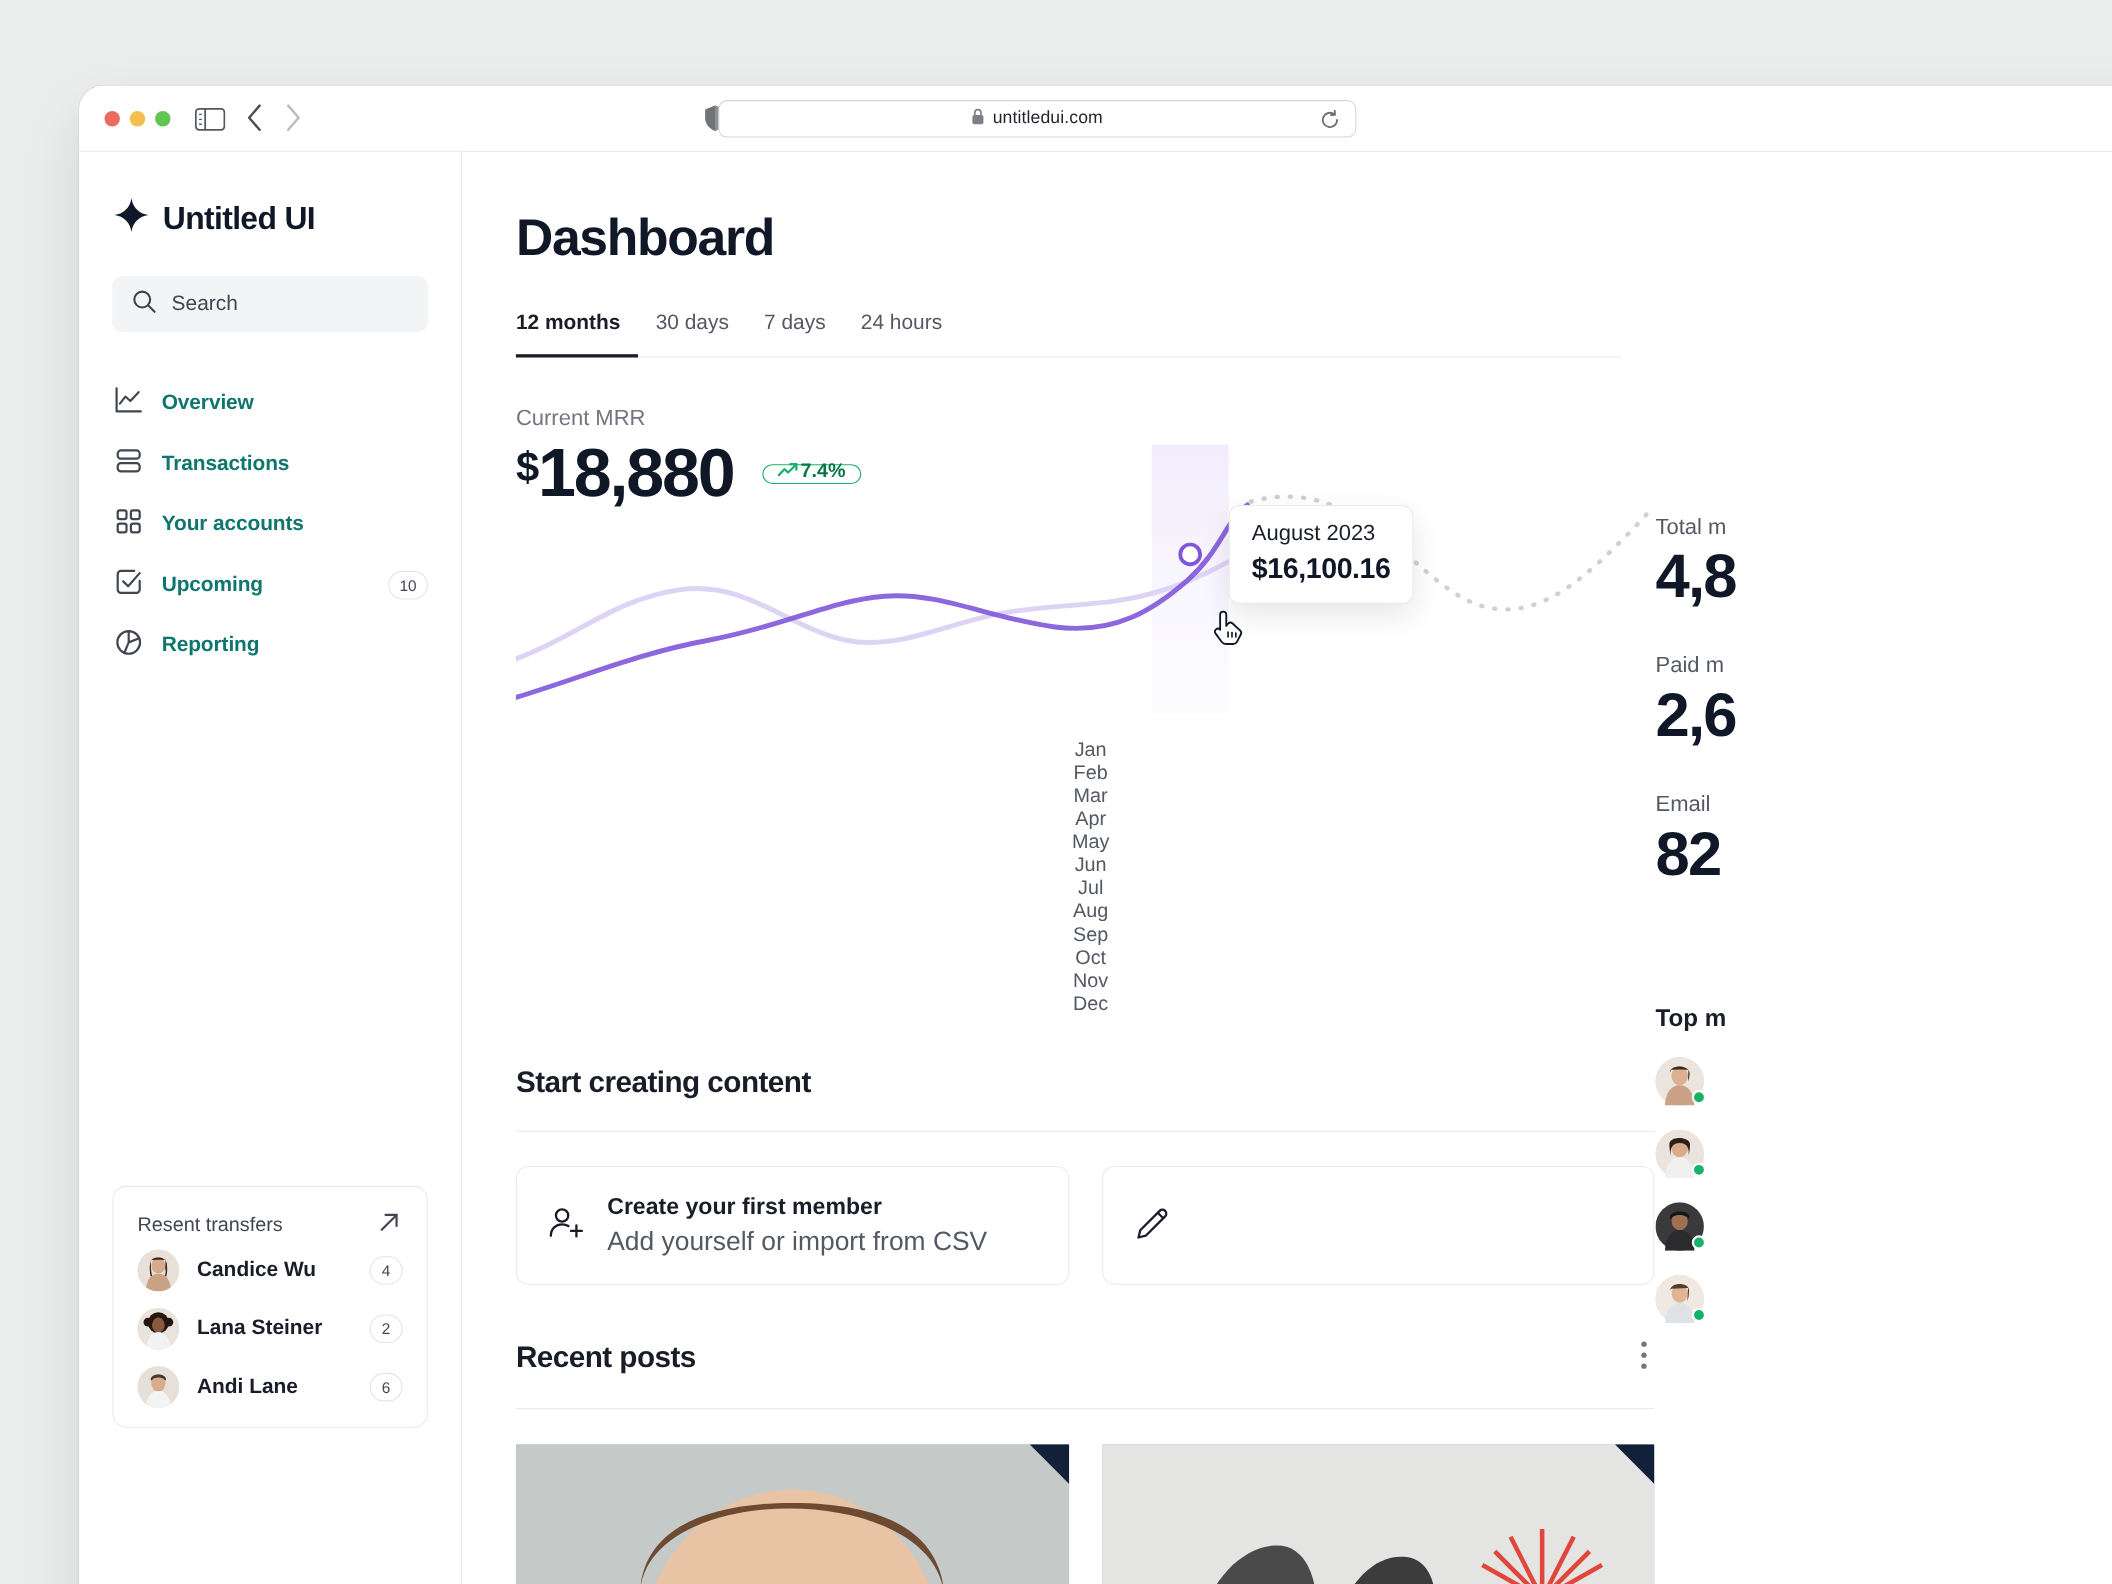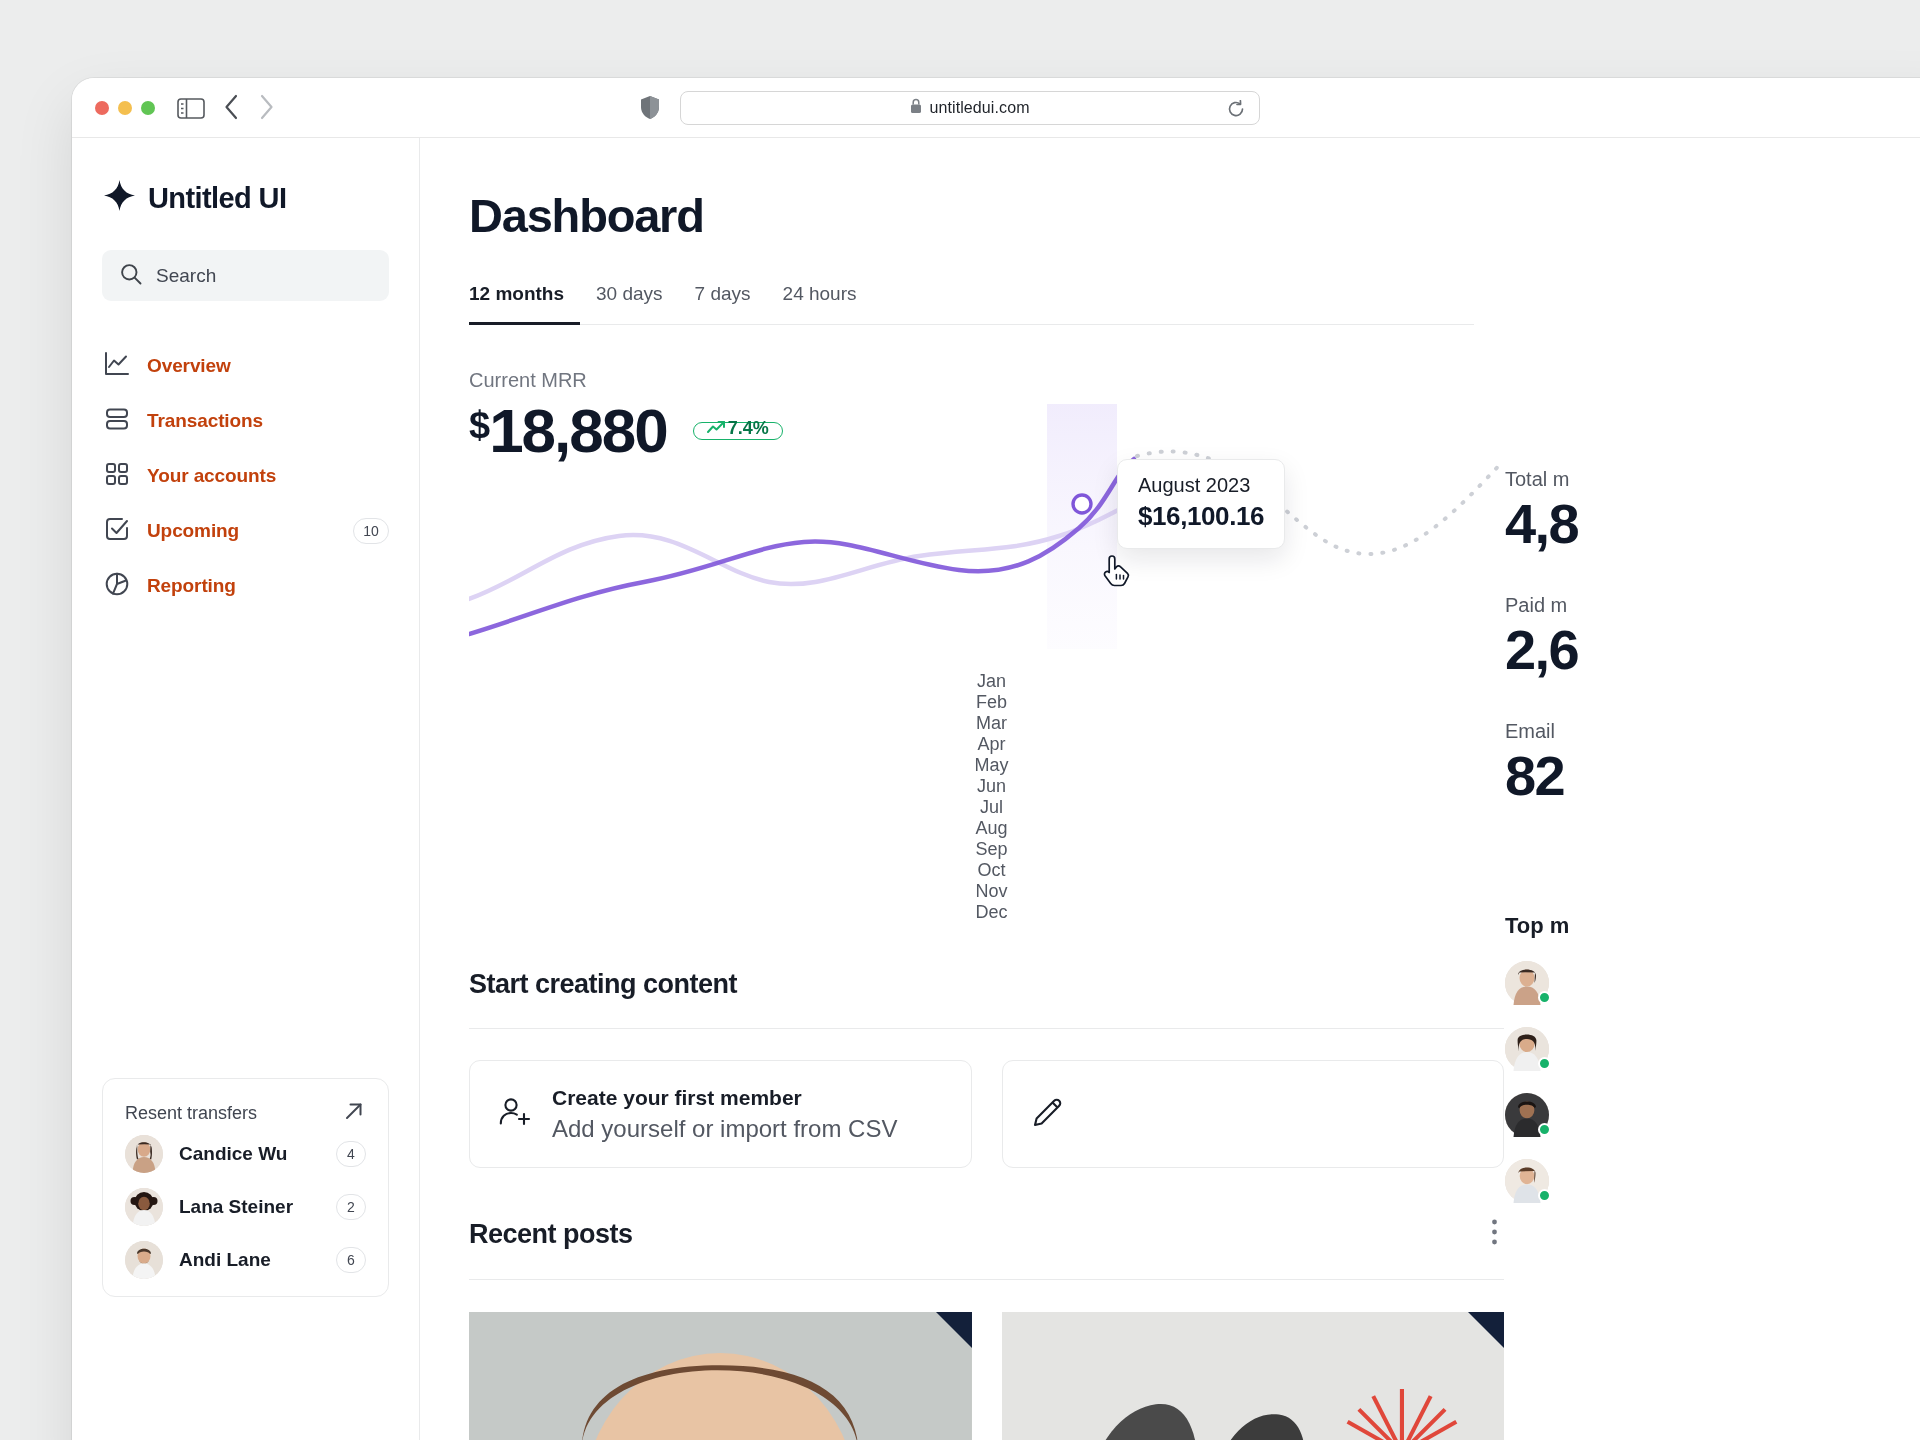--- a/index.html
+++ b/index.html
@@ -30,21 +30,21 @@
   .dot.red { background: #ed6a5e; }
   .dot.yellow { background: #f4bf4f; }
   .dot.green { background: #61c554; }
   .sidebar-toggle {
     position: absolute; left: 105px; top: 20px;
     width: 28px; height: 21px;
   }
   .nav-arrows { position: absolute; left: 152px; top: 16px; display: flex; gap: 20px; }
   .shield-btn { position: absolute; left: 568px; top: 17px; }
   .urlbar {
-    position: absolute; left: 608px; top: 13px;
+    position: absolute; left: 581px; top: 13px;
     width: 580px; height: 34px;
     border: 1px solid #d6d6d6; border-radius: 8px;
     background: #fff;
     display: flex; align-items: center; justify-content: center;
     gap: 7px;
   }
   .url-text { font-size: 16px; color: #1f2329; letter-spacing: 0.1px; }
   .reload-btn { position: absolute; right: 14px; top: 8px; }
   
   .app { display: flex; height: 1340px; }
@@ -67,21 +67,21 @@
     border-radius: 9px;
     display: flex; align-items: center;
     gap: 14px; padding: 0 18px;
   }
   .search-ph { font-size: 19px; color: #414651; }
   .nav { margin-top: 37px; }
   .nav-item {
     display: flex; align-items: center;
     gap: 17px; height: 55px; padding-left: 2px;
   }
-  .nav-label { font-size: 19px; font-weight: 700; color: #c2410c; letter-spacing: -0.1px; }
+  .nav-label { font-size: 19px; font-weight: 700; color: #0f766e; letter-spacing: -0.1px; }
   .nav-badge {
     margin-left: auto;
     min-width: 36px; height: 26px; padding: 0 9px;
     border: 1px solid #e2e4e7; border-radius: 13px;
     font-size: 14px; color: #414651; font-weight: 500;
     display: flex; align-items: center; justify-content: center;
   }
   .transfers {
     position: absolute; left: 30px; right: 30px;
     top: 940px;

